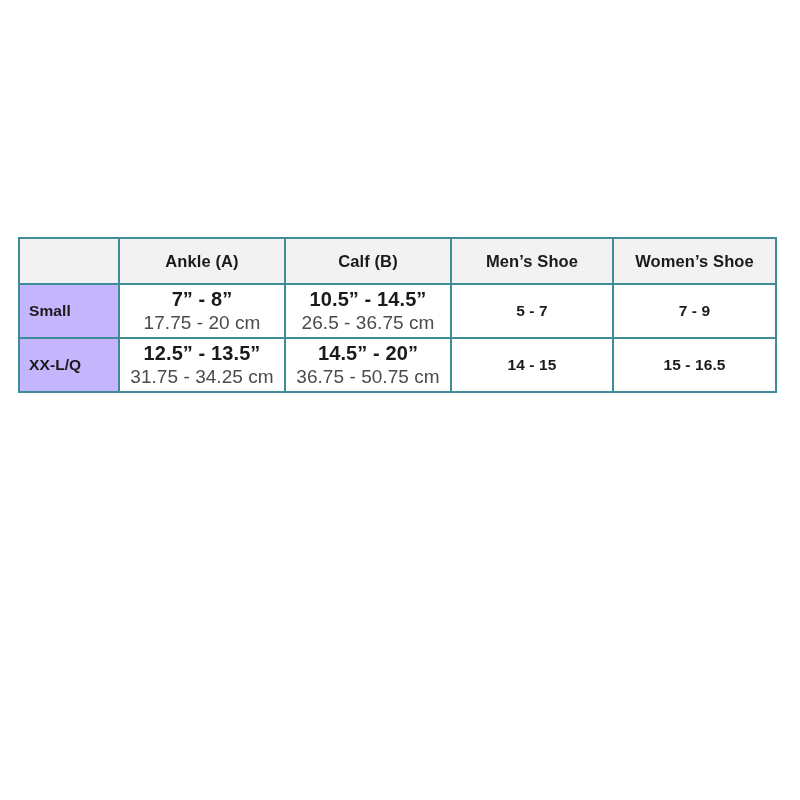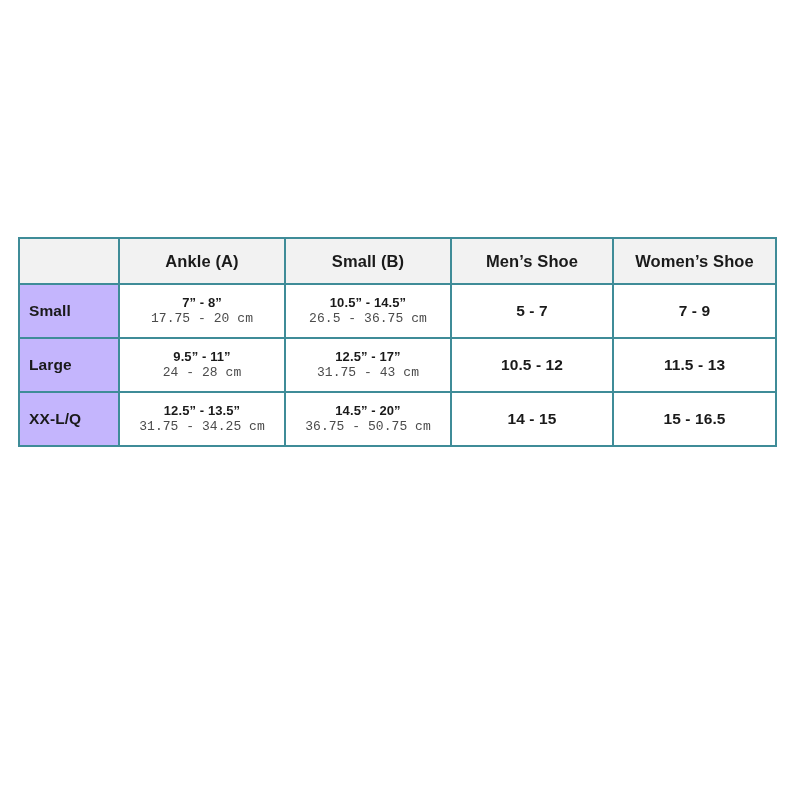--- a/index.html
+++ b/index.html
@@ -82,33 +82,32 @@
   tbody td.measure-cell,
   tbody td.shoe-cell {
     height: 52px;
     background: #ffffff;
     text-align: center;
   }
 
   .val-in {
     display: block;
     color: #1a1a1a;
-    font-size: 13px;
+    font-size: 20px;
     font-weight: bold;
     line-height: 1.22;
     letter-spacing: 0.1px;
   }
   .val-cm {
     display: block;
     color: #4b4b4b;
-    font-size: 13px;
+    font-size: 19px;
     font-weight: normal;
     line-height: 1.25;
     letter-spacing: 0.05px;
-    font-family: Liberation Mono, monospace;
   }
   .val-shoe {
     display: block;
     color: #1a1a1a;
     font-size: 15.5px;
     font-weight: bold;
     letter-spacing: 0.1px;
   }
 </style>
 <style>
@@ -131,21 +130,21 @@
         <col class="c-ankle">
         <col class="c-calf">
         <col class="c-men">
         <col class="c-women">
       </colgroup>
 
       <thead>
         <tr>
           <th class="corner-cell"></th>
           <th>Ankle (A)</th>
-          <th>Small (B)</th>
+          <th>Calf (B)</th>
           <th>Men’s Shoe</th>
           <th>Women’s Shoe</th>
         </tr>
       </thead>
 
       <tbody>
 
         <tr>
           <th class="row-label">Small</th>
           <td class="measure-cell">
@@ -158,37 +157,20 @@
           </td>
           <td class="shoe-cell">
             <span class="val-shoe">5 - 7</span>
           </td>
           <td class="shoe-cell">
             <span class="val-shoe">7 - 9</span>
           </td>
         </tr>
 
 
-        <tr>
-          <th class="row-label">Large</th>
-          <td class="measure-cell">
-            <span class="val-in">9.5” - 11”</span>
-            <span class="val-cm">24 - 28 cm</span>
-          </td>
-          <td class="measure-cell">
-            <span class="val-in">12.5” - 17”</span>
-            <span class="val-cm">31.75 - 43 cm</span>
-          </td>
-          <td class="shoe-cell">
-            <span class="val-shoe">10.5 - 12</span>
-          </td>
-          <td class="shoe-cell">
-            <span class="val-shoe">11.5 - 13</span>
-          </td>
-        </tr>
 
 
         <tr>
           <th class="row-label">XX-L/Q</th>
           <td class="measure-cell">
             <span class="val-in">12.5” - 13.5”</span>
             <span class="val-cm">31.75 - 34.25 cm</span>
           </td>
           <td class="measure-cell">
             <span class="val-in">14.5” - 20”</span>

